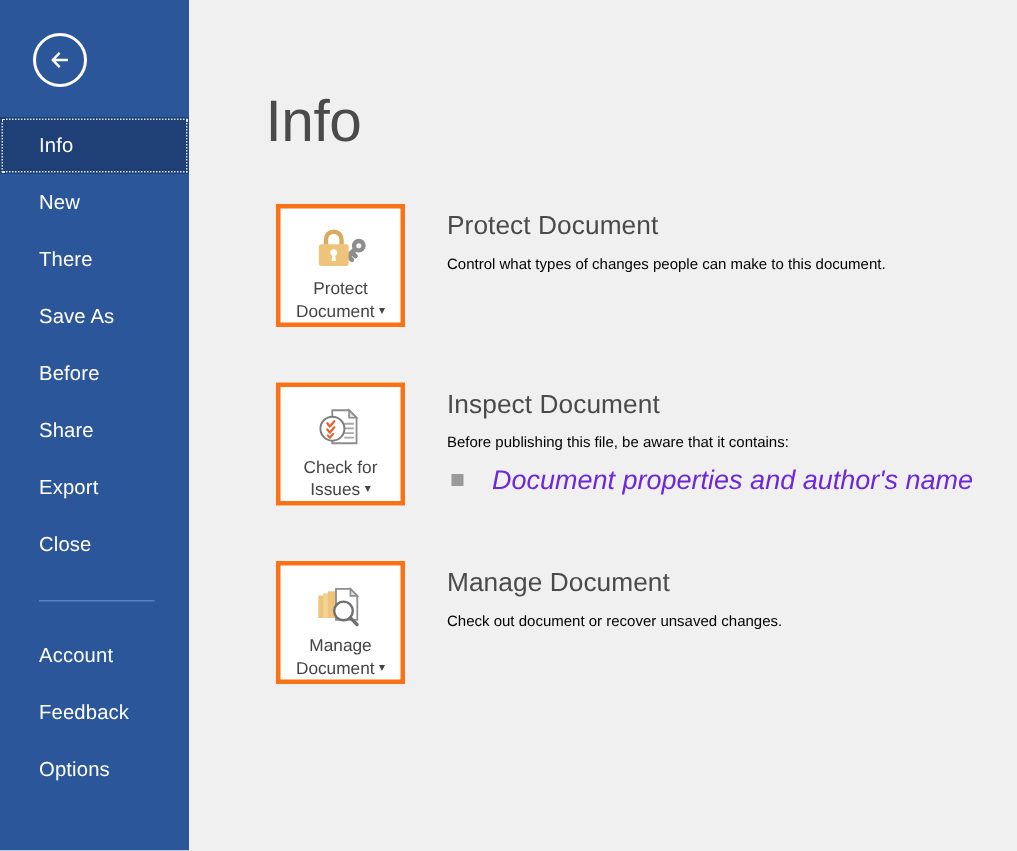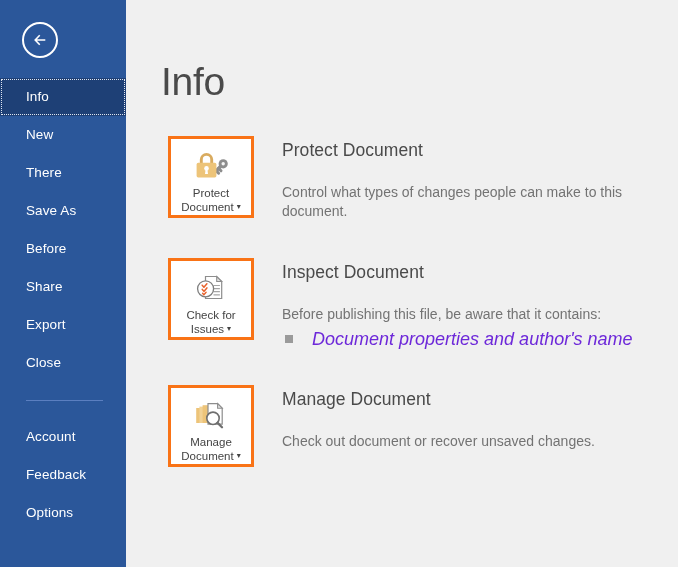--- a/index.html
+++ b/index.html
@@ -13,20 +13,21 @@
   body {
     font-family: "Liberation Sans", sans-serif;
     background: #f0f0f0;
   }
 
   .backstage {
     position: relative;
     width: 678px;
     height: 561px;
     display: flex;
+    gap: 16px;
   }
 
   
   .sidebar {
     width: 126px;
     height: 567px;
     background: #2b579a;
     flex: 0 0 126px;
     position: relative;
   }
@@ -155,24 +156,24 @@
 
   .section-heading {
     font-size: 17.5px;
     font-weight: 400;
     color: #4a4a4a;
     line-height: 24px;
     letter-spacing: 0.05px;
   }
 
   .section-desc {
-    font-size: 14px;
-    color: #737373;
+    font-size: 10px;
+    color: #000000;
     line-height: 19px;
-    margin-top: 21px;
+    margin-top: 5px;
   }
 
   .bullet-row {
     display: flex;
     align-items: center;
     margin-top: 6px;
   }
 
   .bullet-icon {
     width: 18px;

